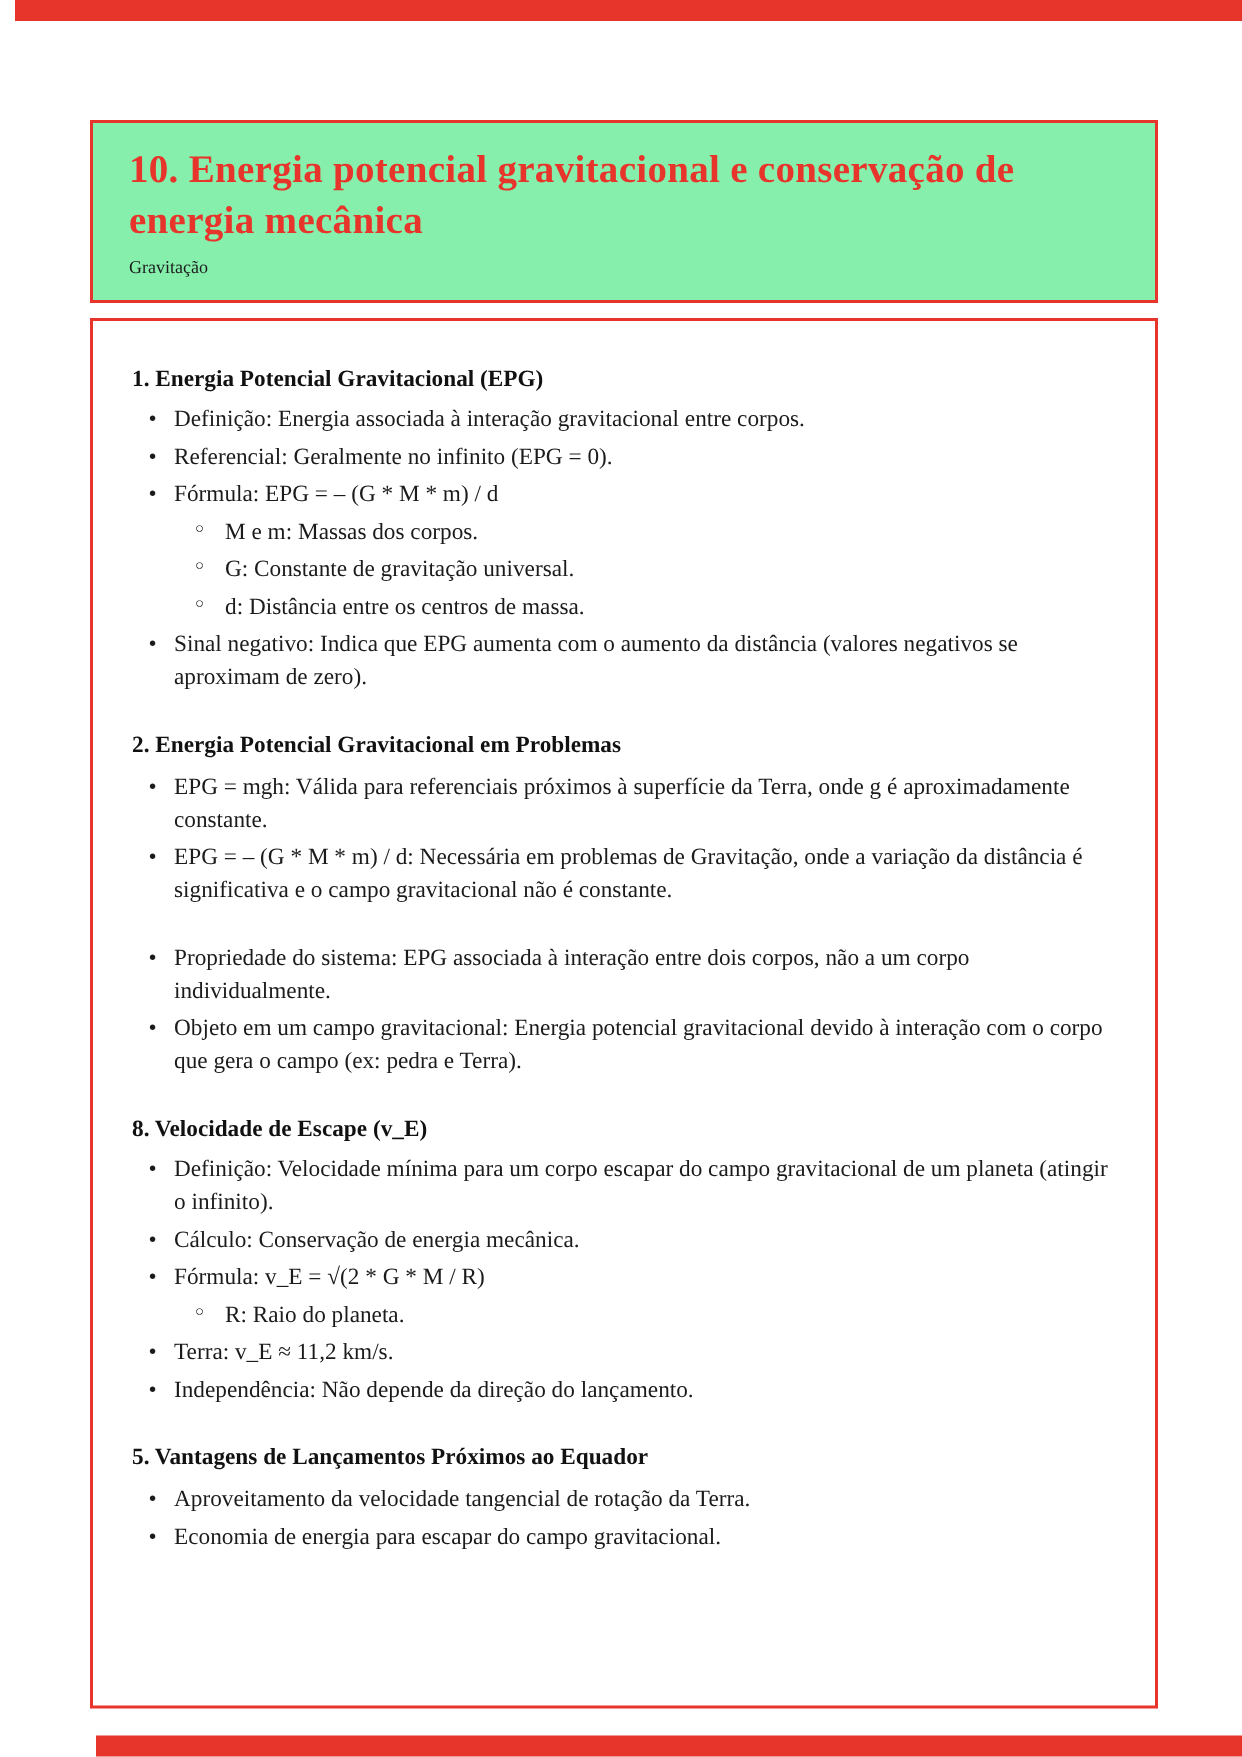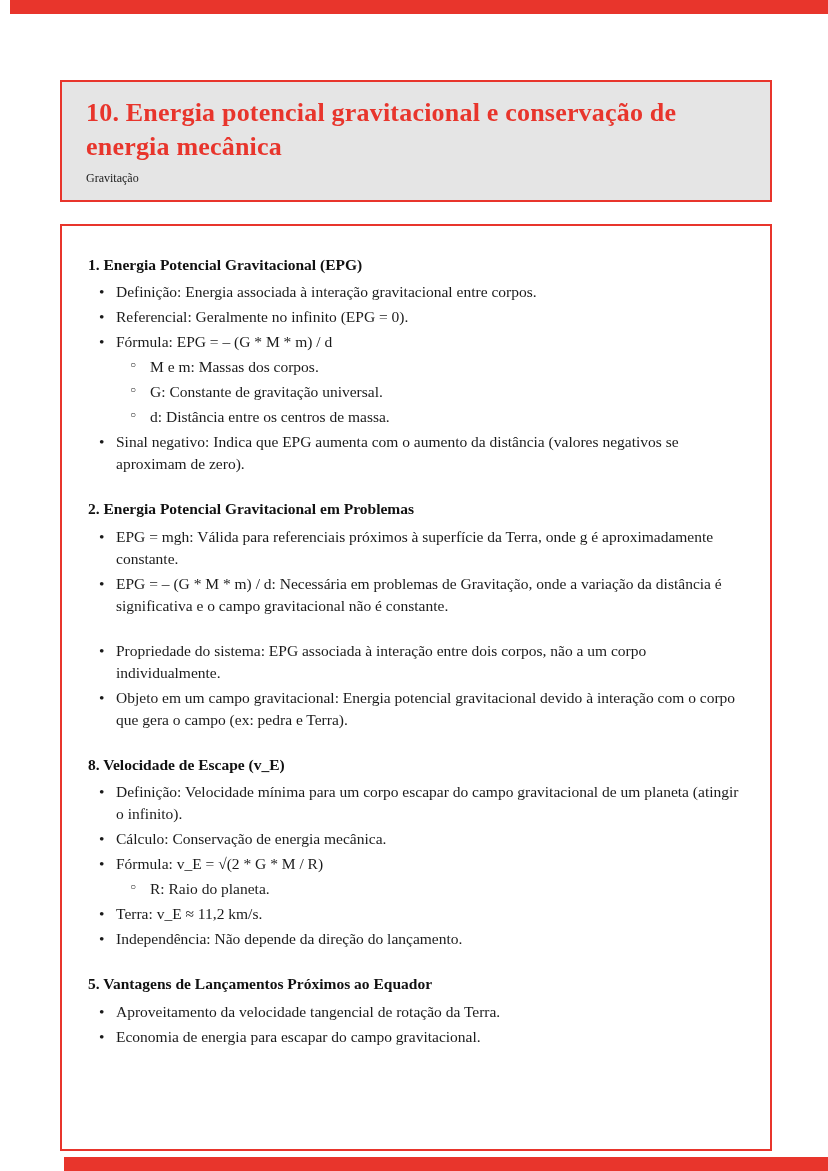--- a/index.html
+++ b/index.html
@@ -27,40 +27,40 @@
     background: var(--accent);
   }
 
   .title-card {
     position: absolute;
     left: 60px;
     top: 80px;
     width: 712px;
     border: 2px solid var(--accent);
     padding: 14px 24px 14px 24px;
-    background: #e5e5e5;
+    background: #86efac;
   }
   .title-card h1 {
     color: var(--accent);
     font-size: 26px;
     line-height: 1.3;
     font-weight: bold;
     letter-spacing: 0.2px;
   }
   .title-card .subtitle {
     margin-top: 7px;
     font-size: 12px;
     color: #1b1b1b;
     font-weight: normal;
   }
 
   .notes-card {
     position: absolute;
     left: 60px;
-    top: 224px;
+    top: 212px;
     width: 712px;
     height: 927px;
     border: 2px solid var(--accent);
     background: #ffffff;
     padding: 28px 26px 20px 26px;
     overflow: hidden;
   }
 
   .note-section { margin-bottom: 23px; }
   .section-heading {

